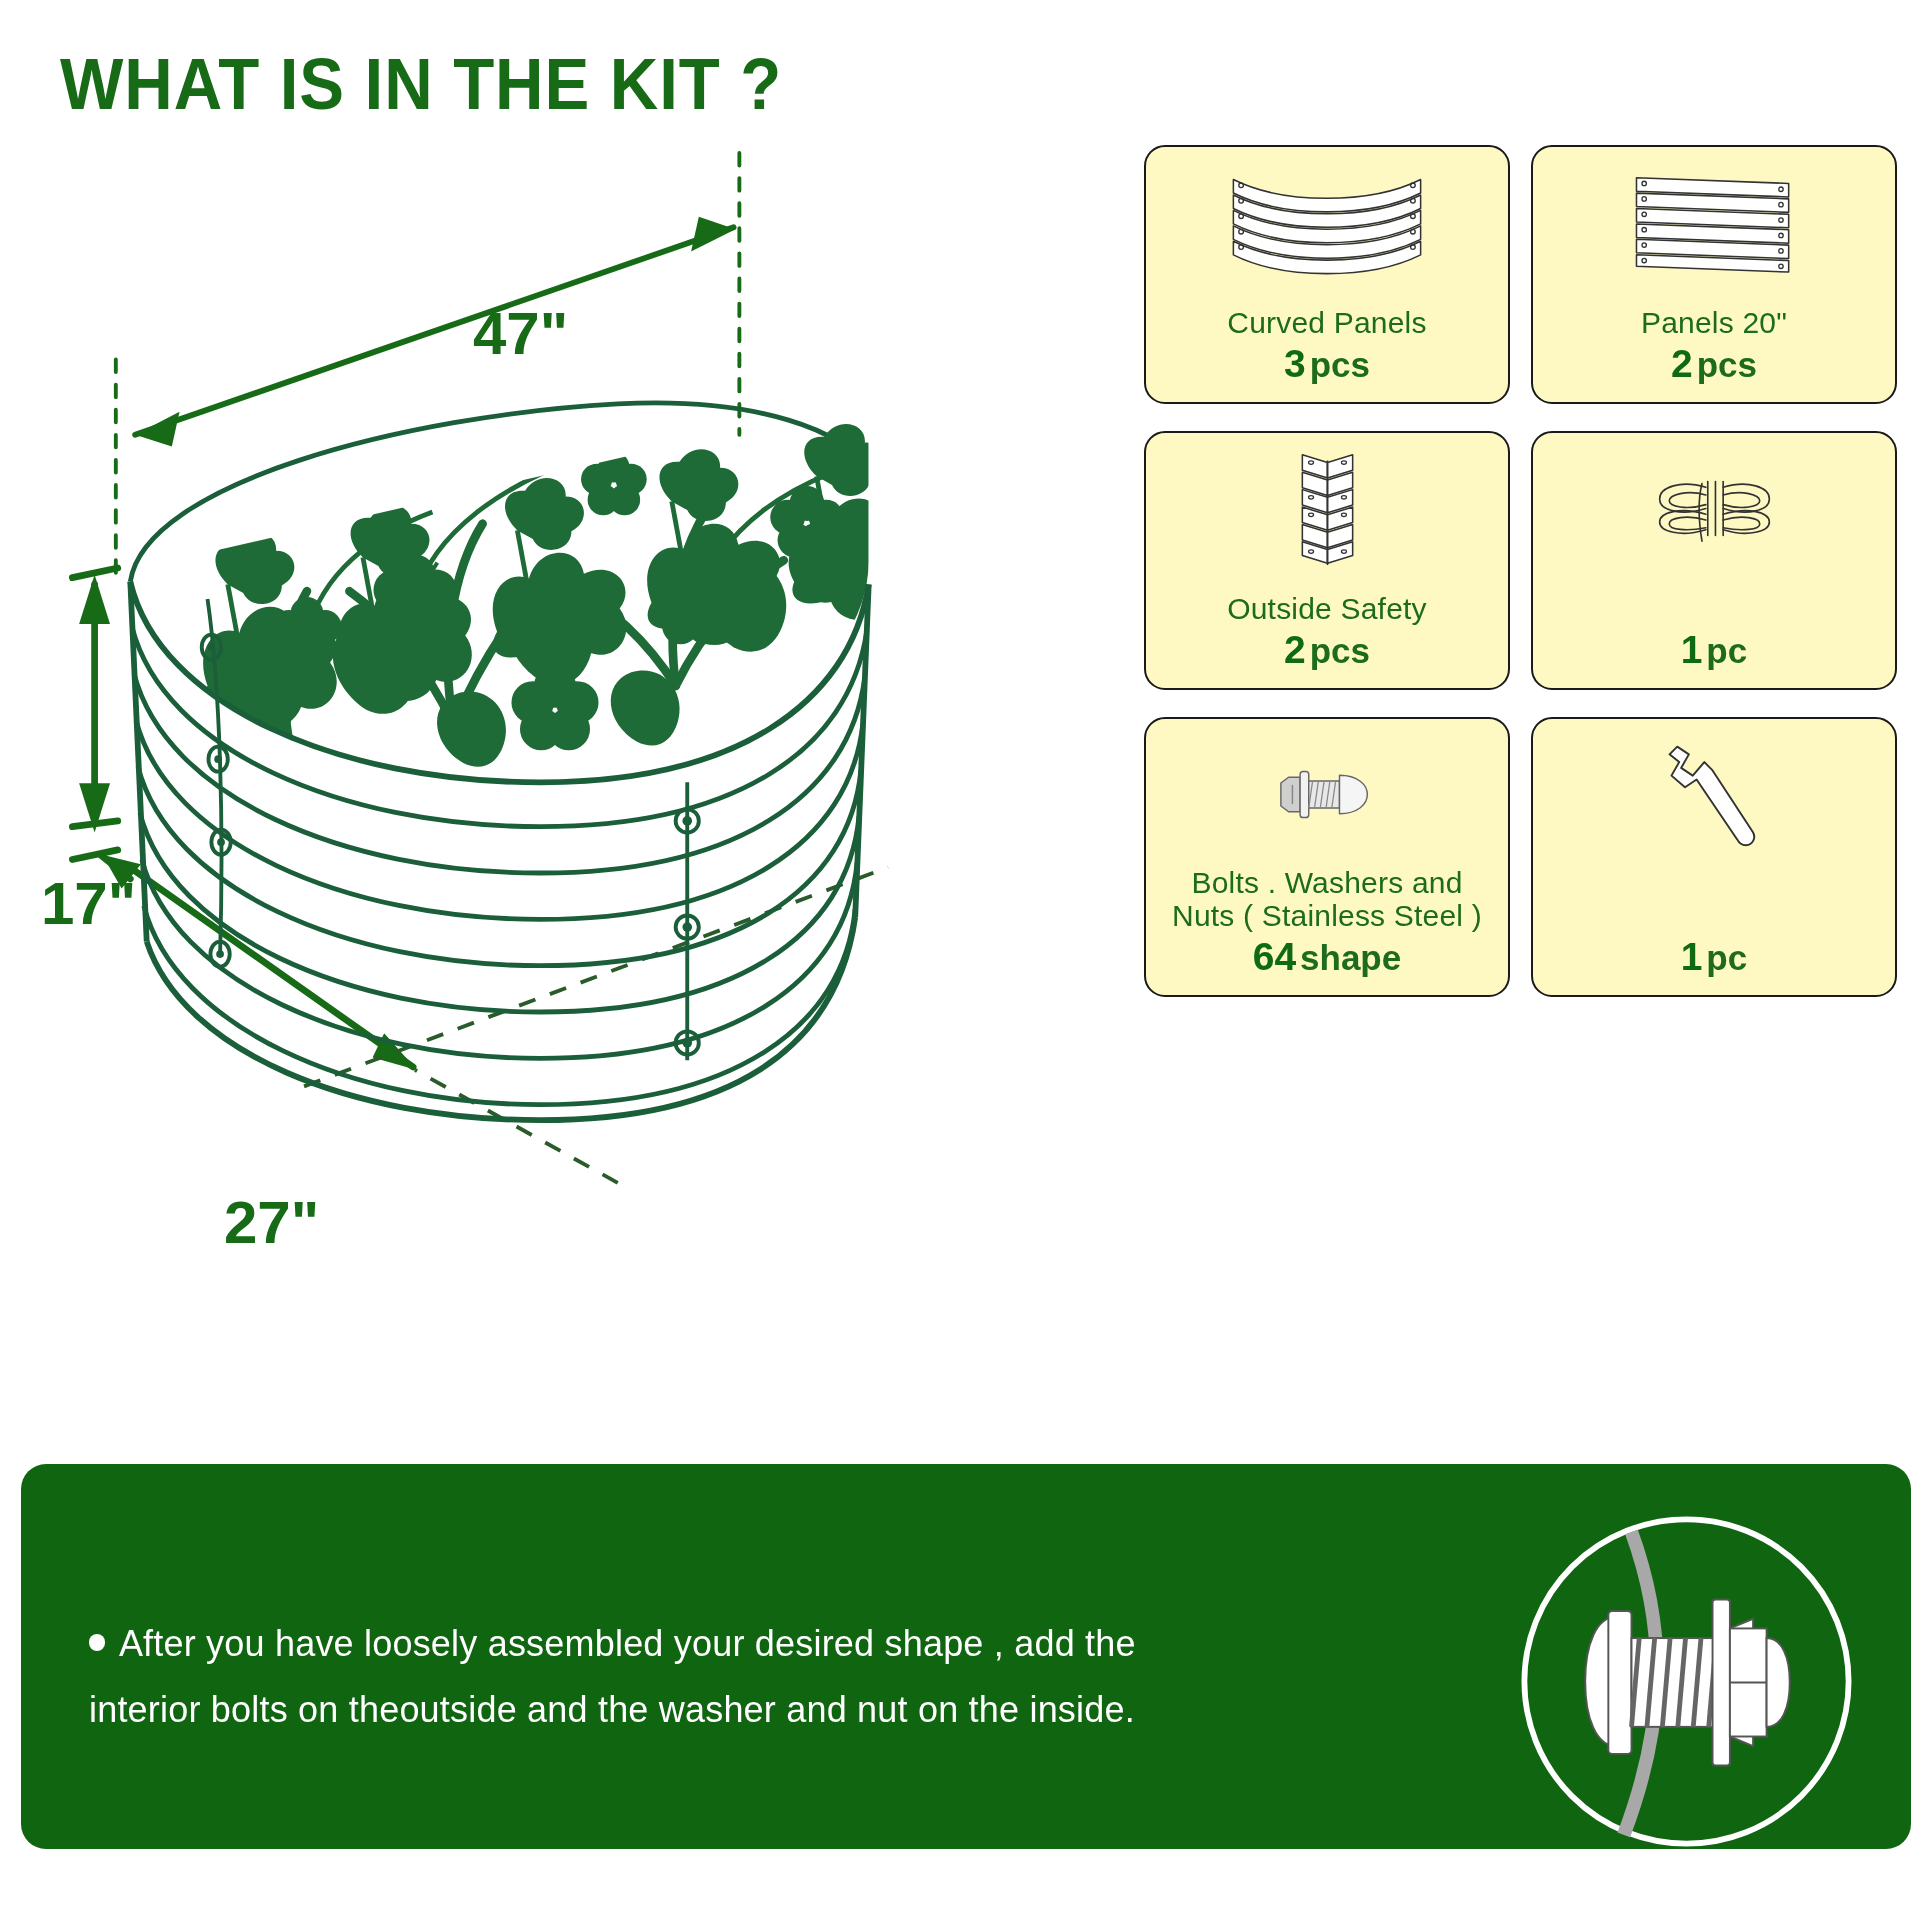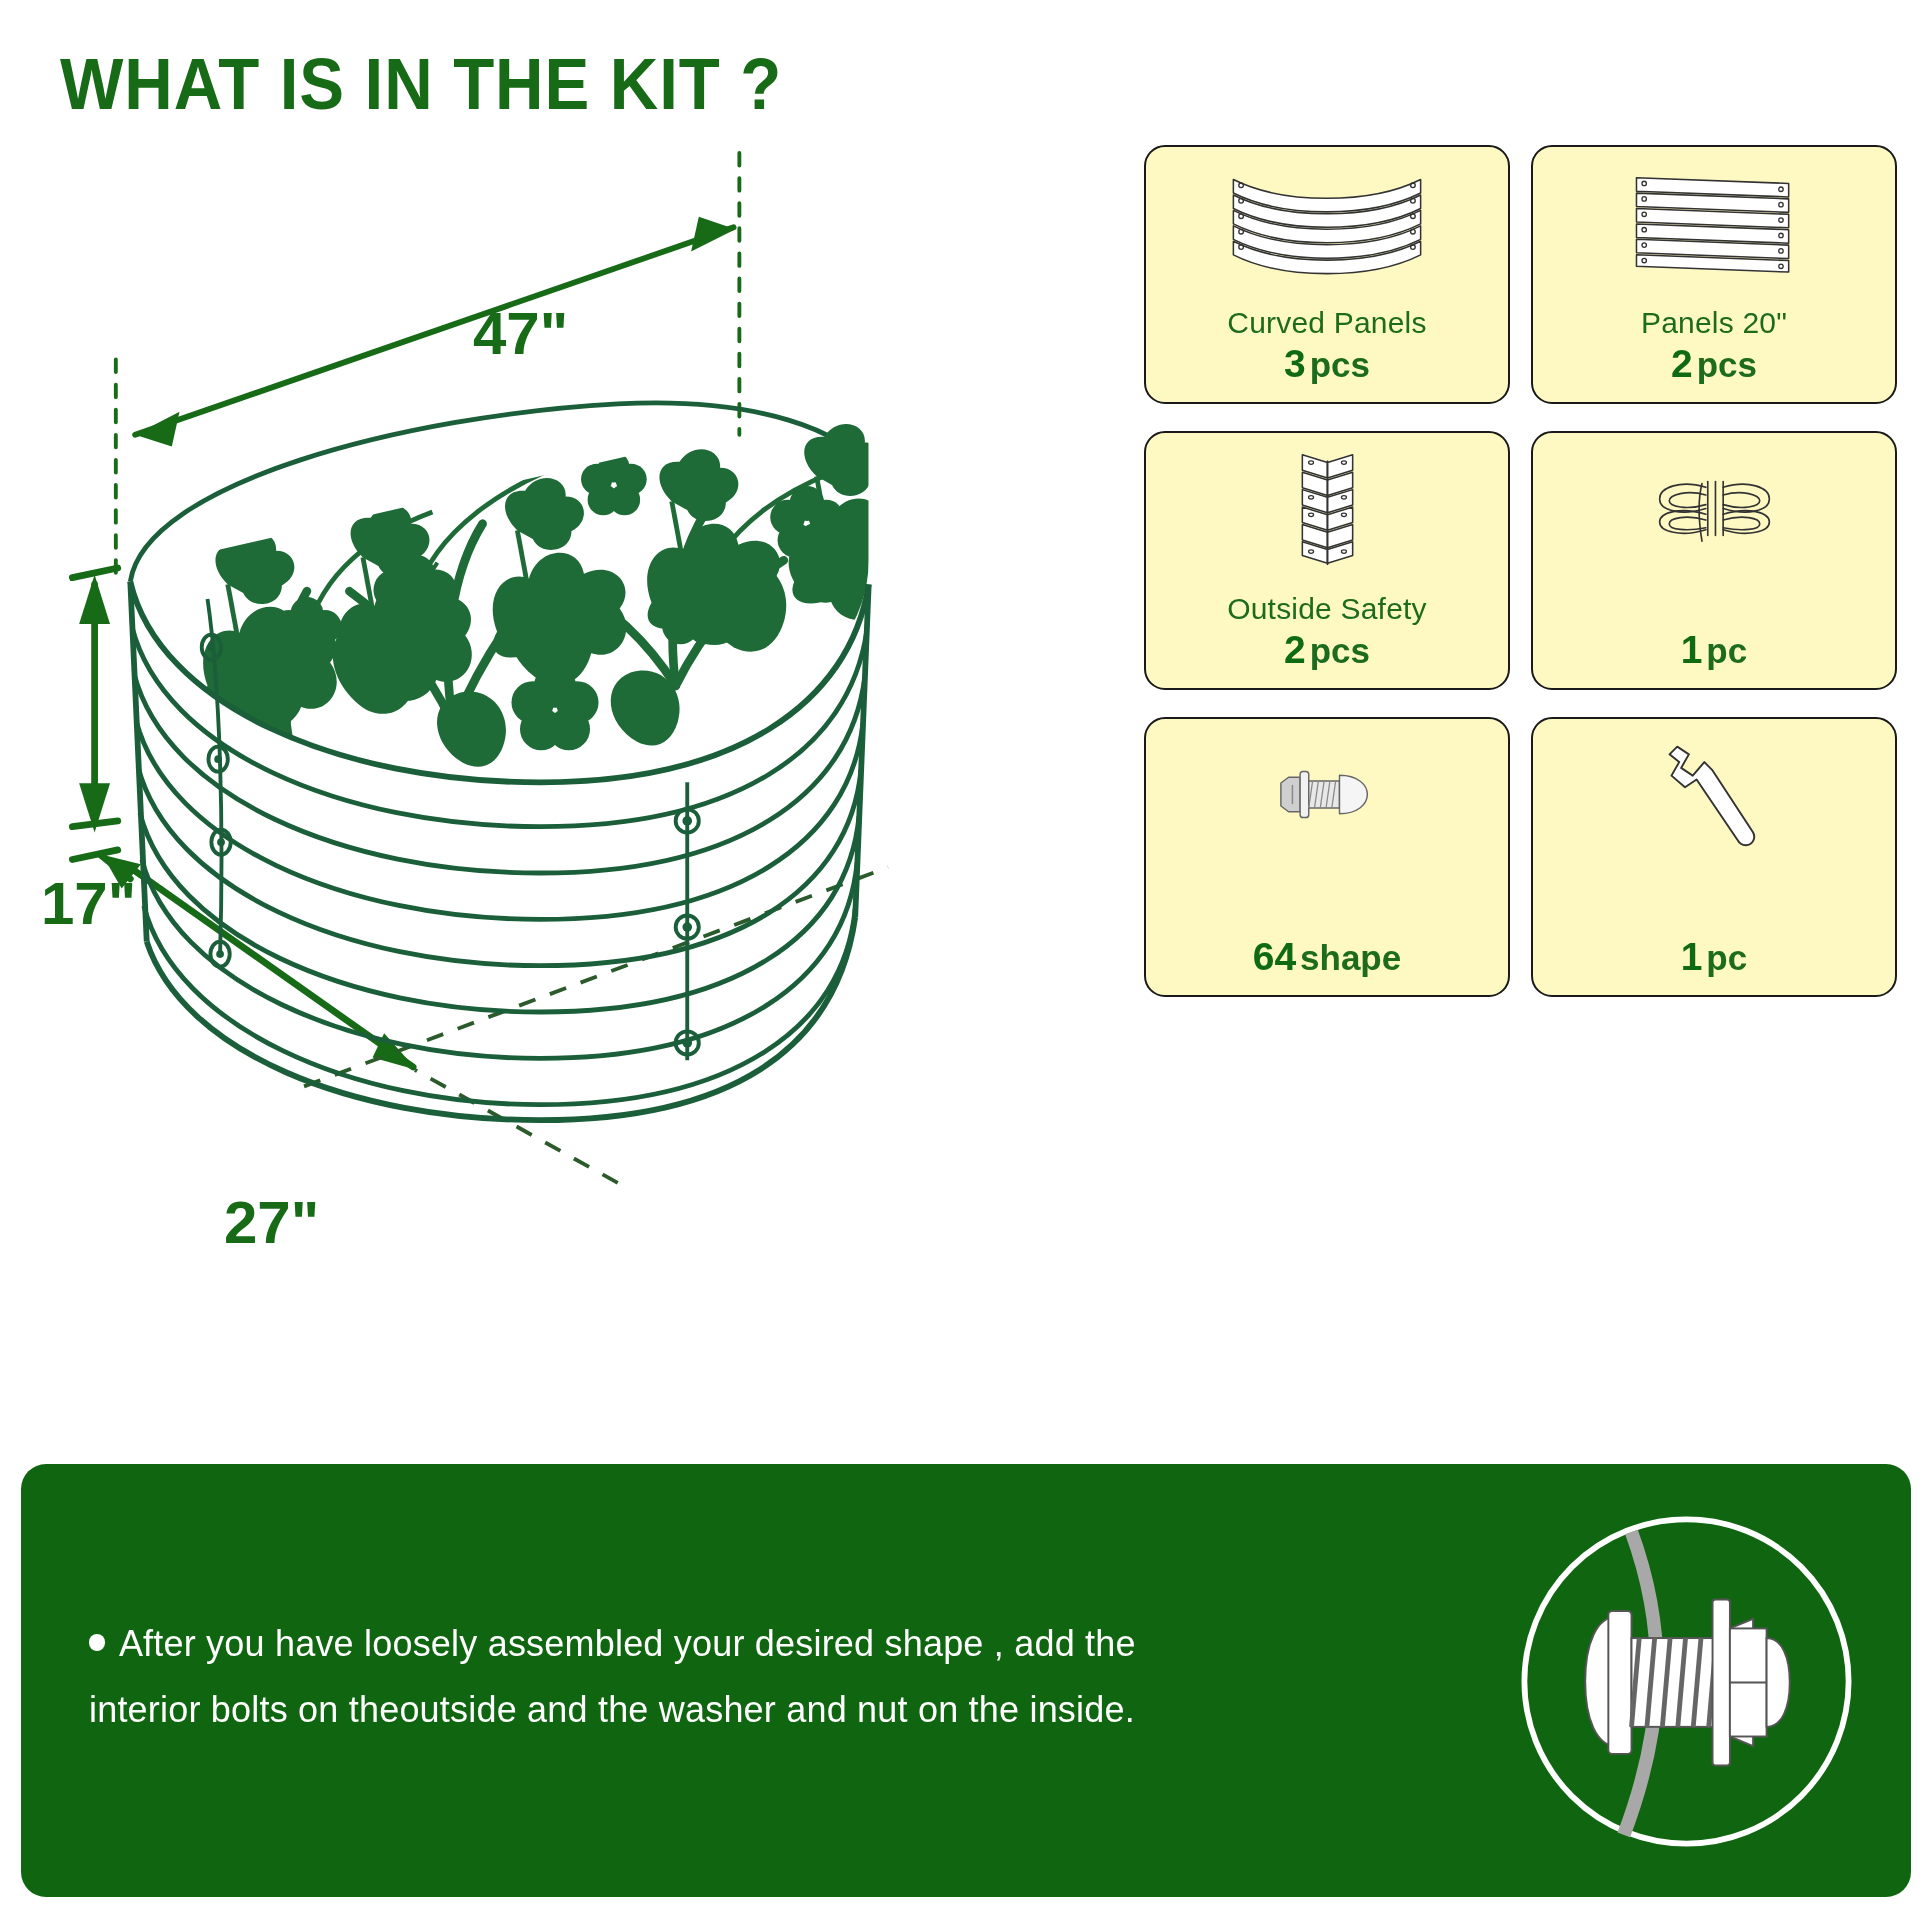--- a/index.html
+++ b/index.html
@@ -98,21 +98,21 @@
     font-size:35px;
     font-weight:bold;
     color:#1d6b1d;
     margin-left:3.9px;
   }
 
   
   .note-banner{
     position:absolute;
     left:21px; top:1464px;
-    width:1890px; height:433px;
+    width:1890px; height:385px;
     background:#106610;
     border-radius:25px;
     overflow:hidden;
   }
   .note-text{
     position:absolute;
     left:68px; top:147px;
     width:1139px;
     color:#ffffff;
     font-size:36px;
@@ -521,20 +521,22 @@
             <line x1="63" y1="24" x2="59" y2="52"></line>
             <line x1="69" y1="24" x2="65" y2="52"></line>
           </g>
 
           <path d="M73 18 C92 18 102 28 102 38 C102 48 92 58 73 58 Z" fill="#f5f5f5"></path>
           <line x1="24" y1="28" x2="24" y2="48" stroke="#888888"></line>
         </g>
       </svg>
     </div>
     <div class="kit-text">
+      <div class="kit-label">Bolts . Washers and
+Nuts ( Stainless Steel )</div>
       <div class="kit-count">
         <span>64</span><span class="unit">shape</span>
       </div>
     </div>
   </div>
 
   <div class="kit-card">
     <div class="kit-icon">
       <svg width="116" height="126" viewBox="0 0 120 130">
         <g fill="#ffffff" stroke="#333333" stroke-width="2" stroke-linejoin="round" stroke-linecap="round">

